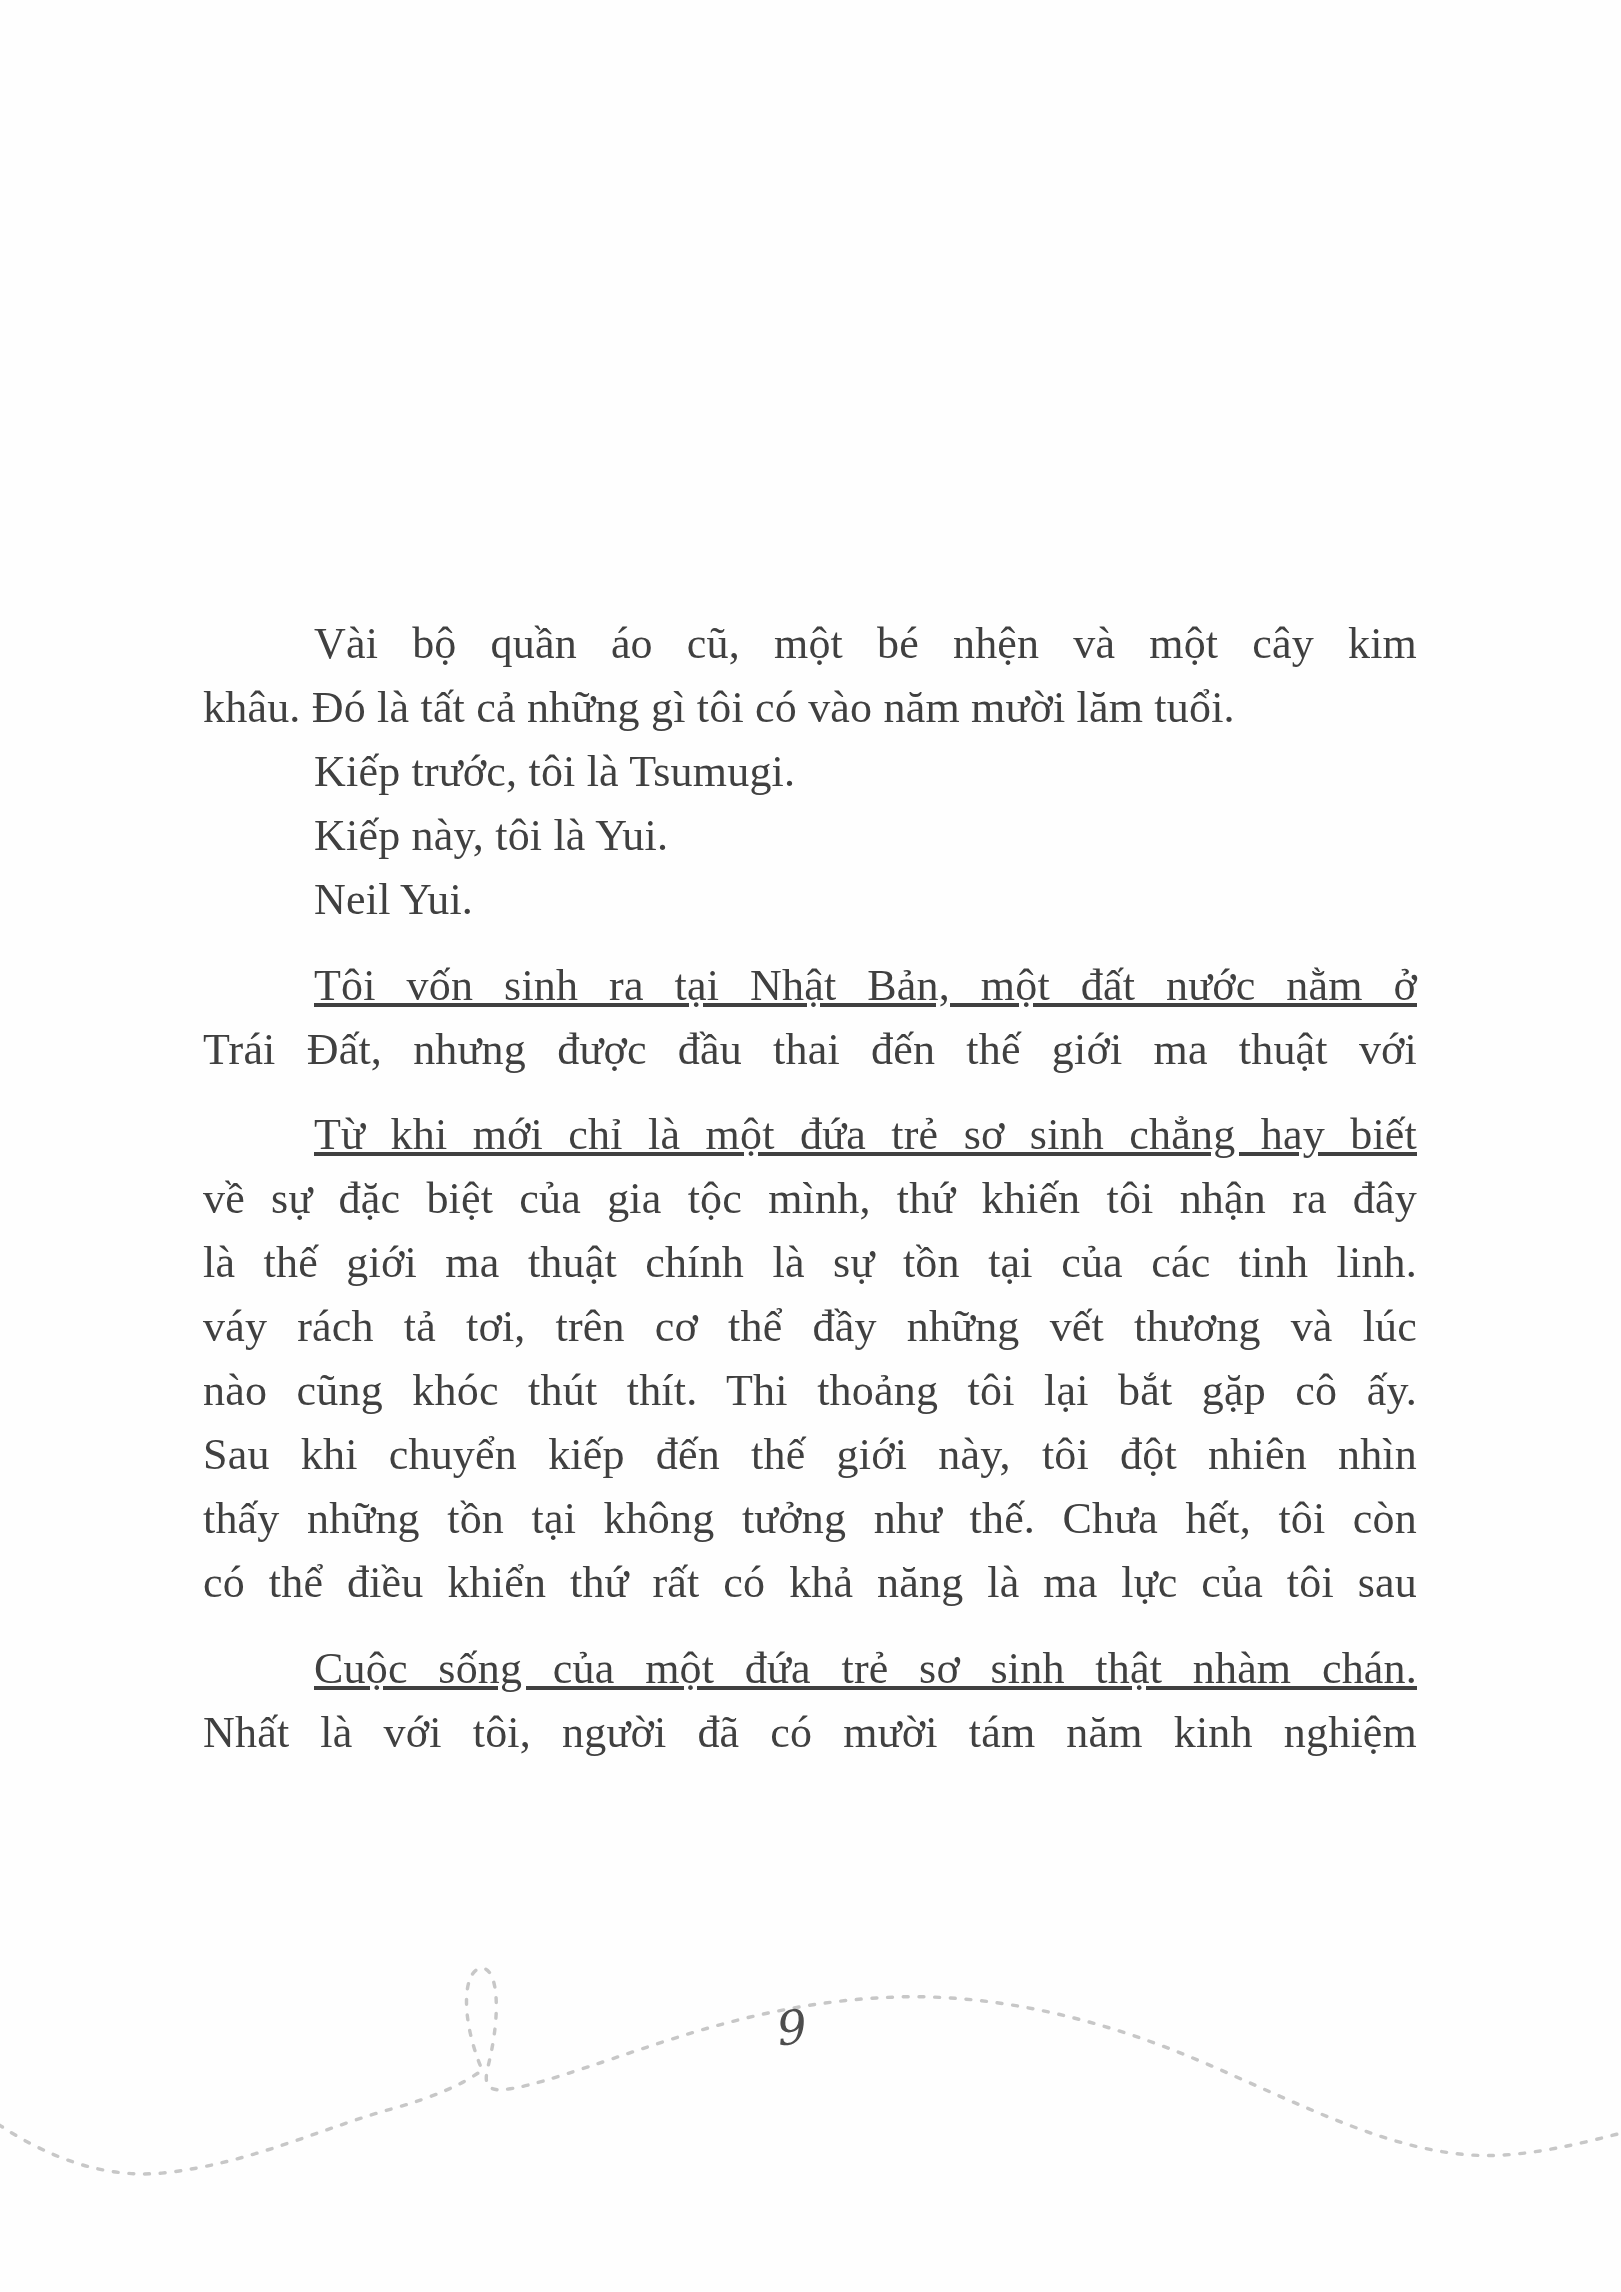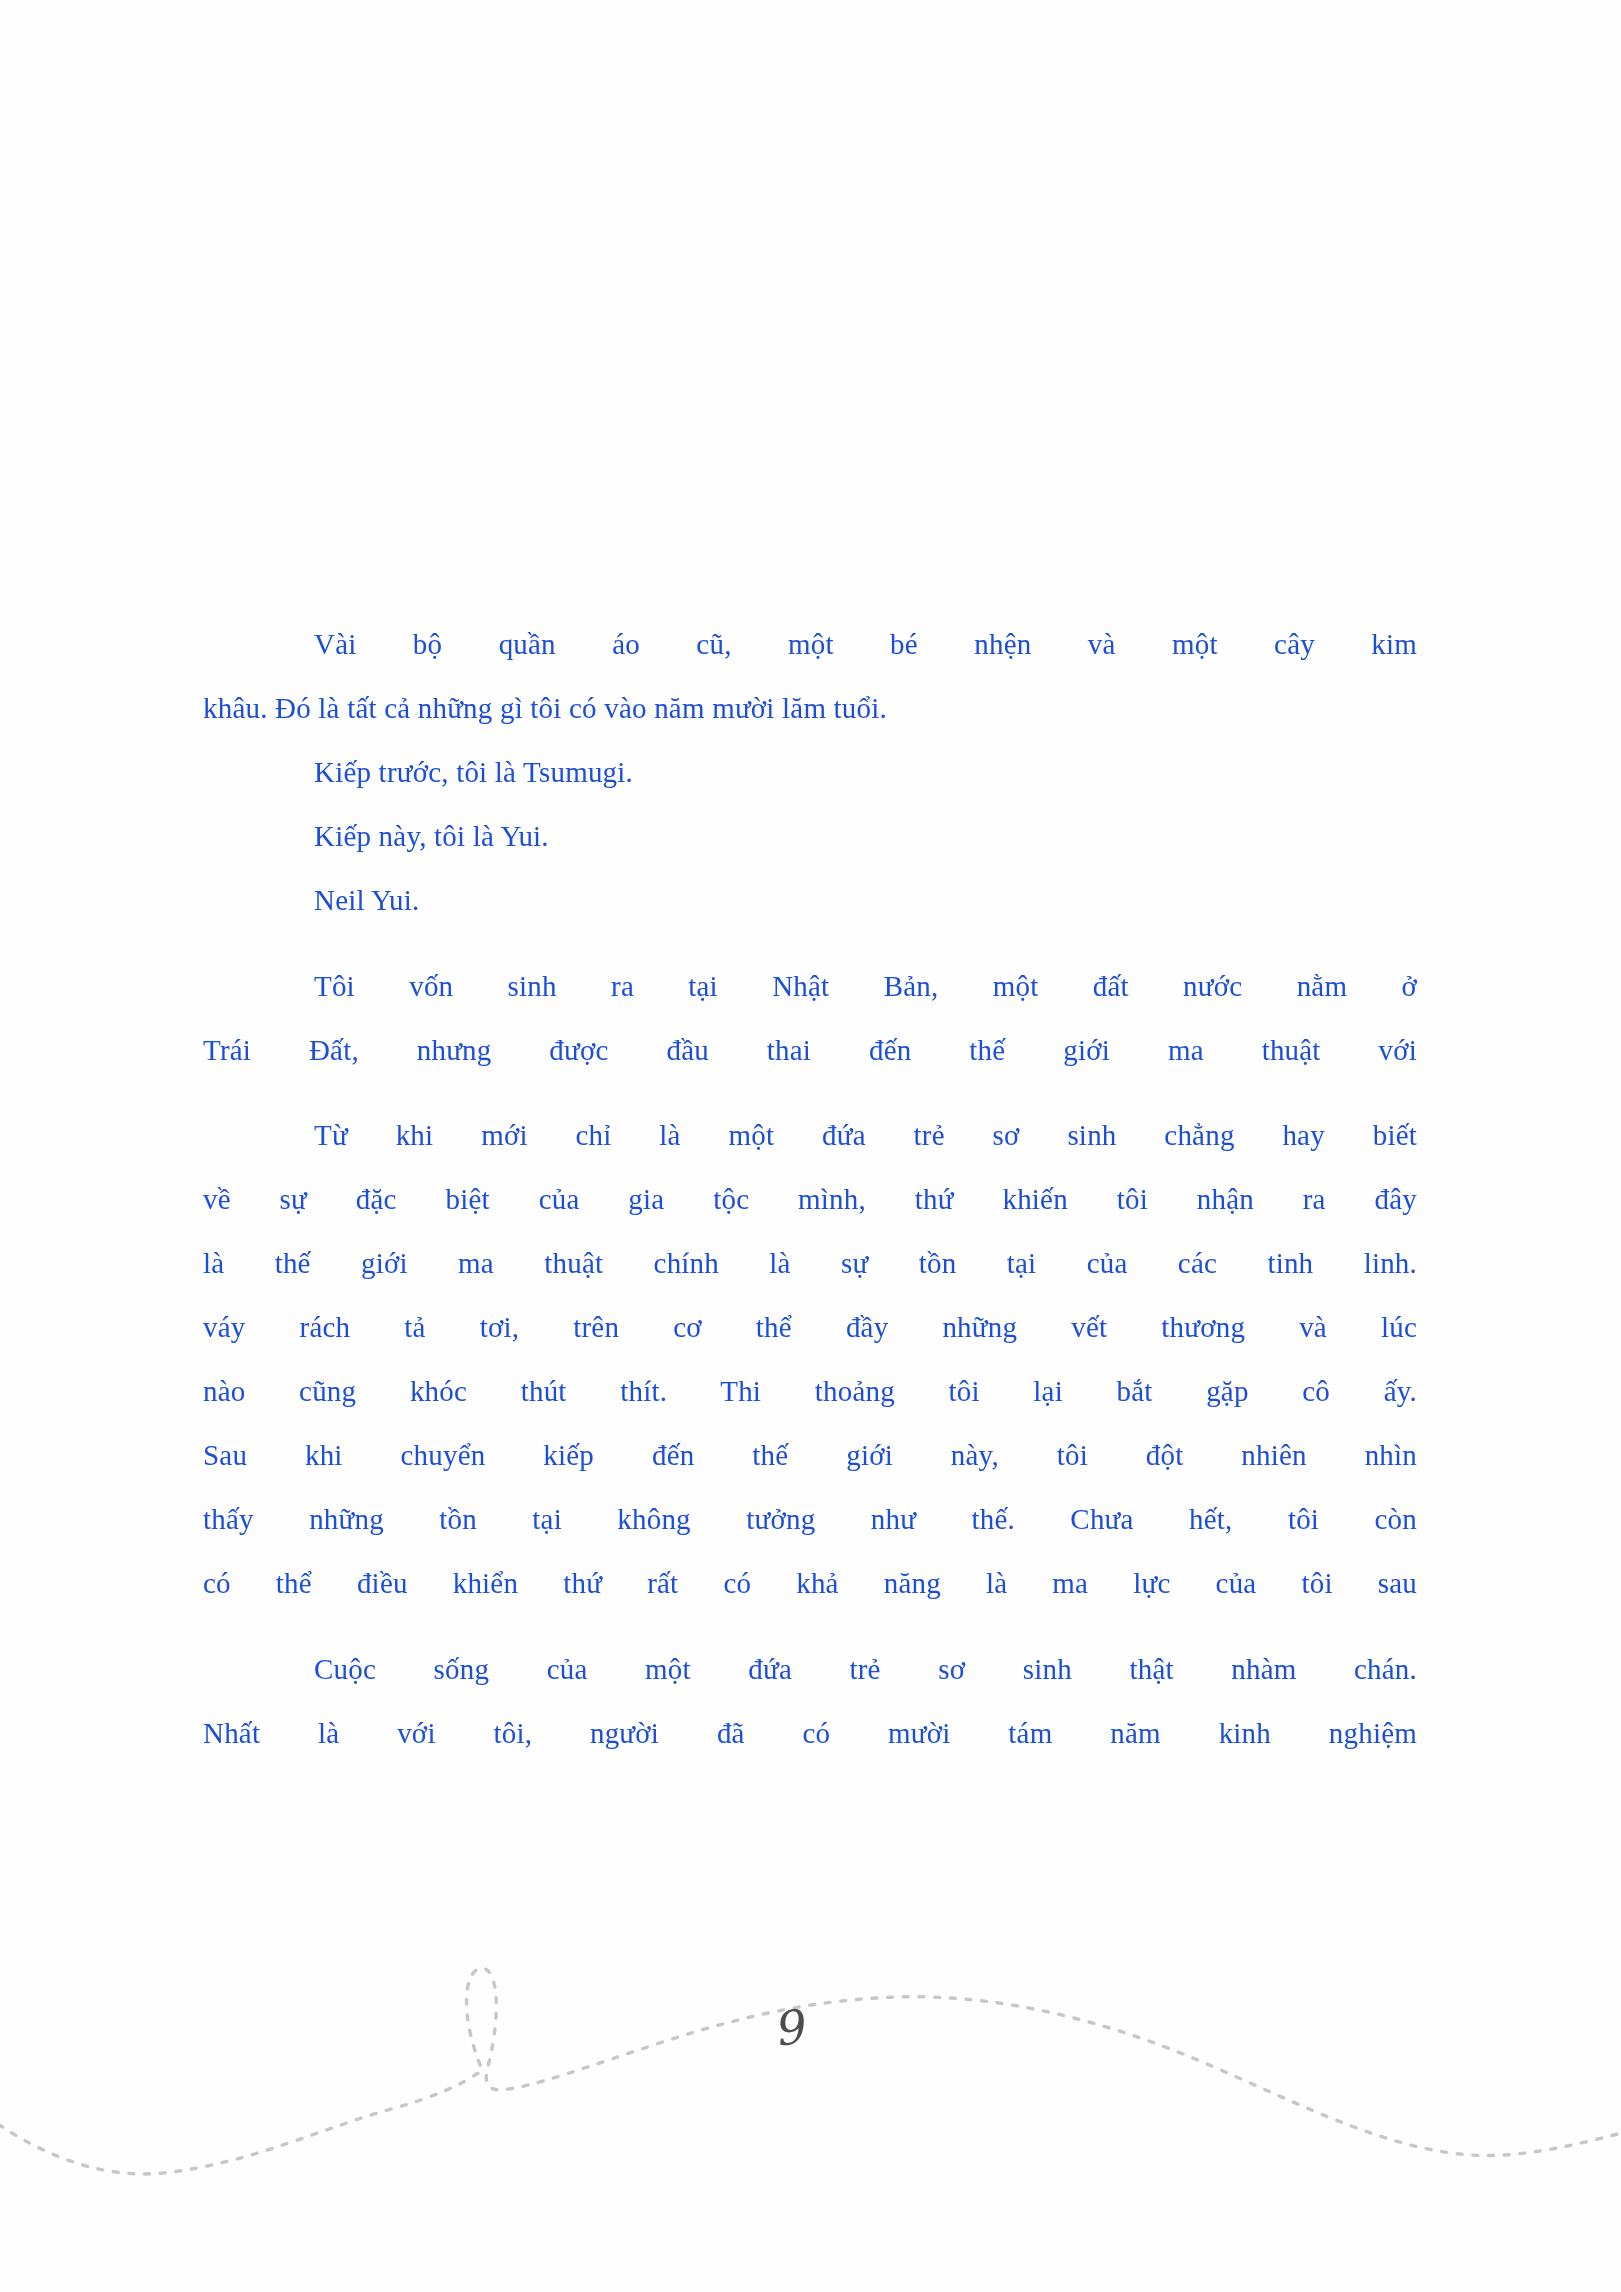--- a/index.html
+++ b/index.html
@@ -13,38 +13,39 @@
     height: 2293px;
     background: #fefefe;
     overflow: hidden;
     font-family: "Liberation Serif", serif;
   }
   .text-block {
     position: absolute;
     left: 203px;
     top: 612px;
     width: 1214px;
-    font-size: 29px;
+    font-size: 44px;
     line-height: 64px;
-    color: #1d4ed8;
+    color: #404040;
     letter-spacing: 0.2px;
   }
   .line {
     text-align: justify;
     text-align-last: justify;
     white-space: nowrap;
   }
   .line.end {
     text-align-last: left;
   }
   .line.indent {
     text-indent: 111px;
   }
   .line.space {
     margin-top: 21.6px;
+    text-decoration: underline;
   }
   .page-number {
     position: absolute;
     left: 777px;
     top: 2000px;
     font-family: "DejaVu Serif", serif;
     font-style: italic;
     font-size: 47px;
     color: #4d4d4d;
     transform: rotate(-6deg);

